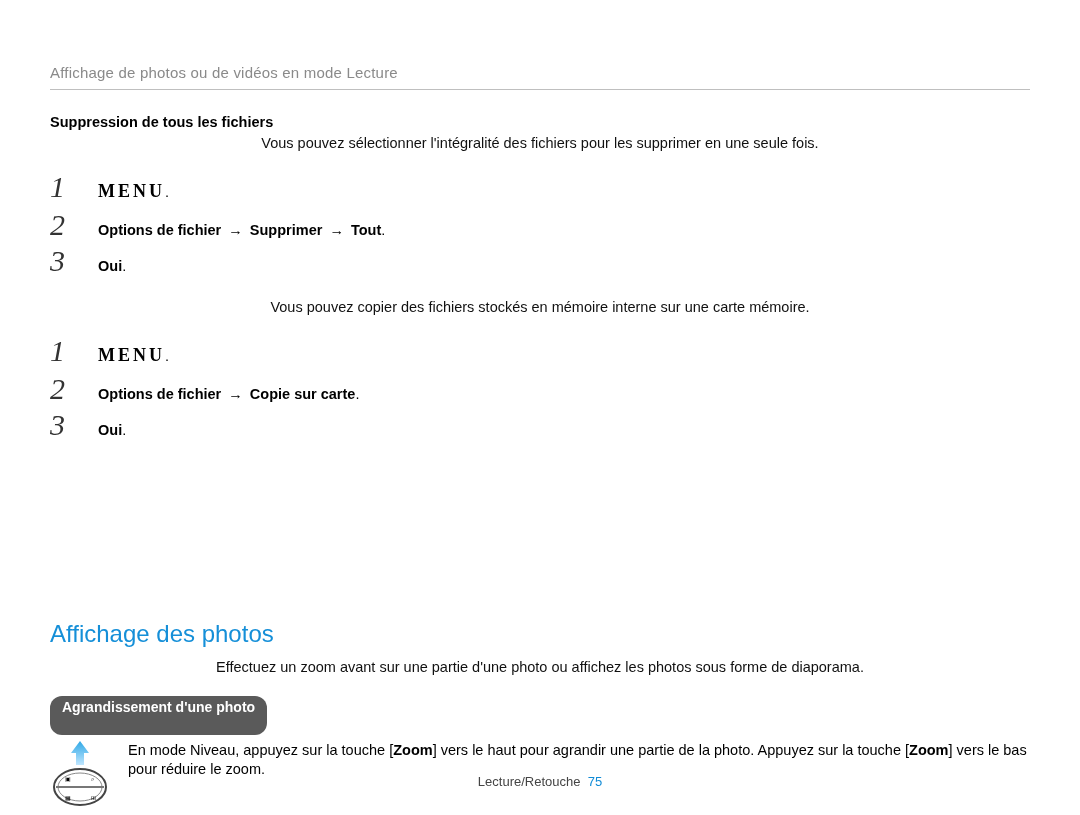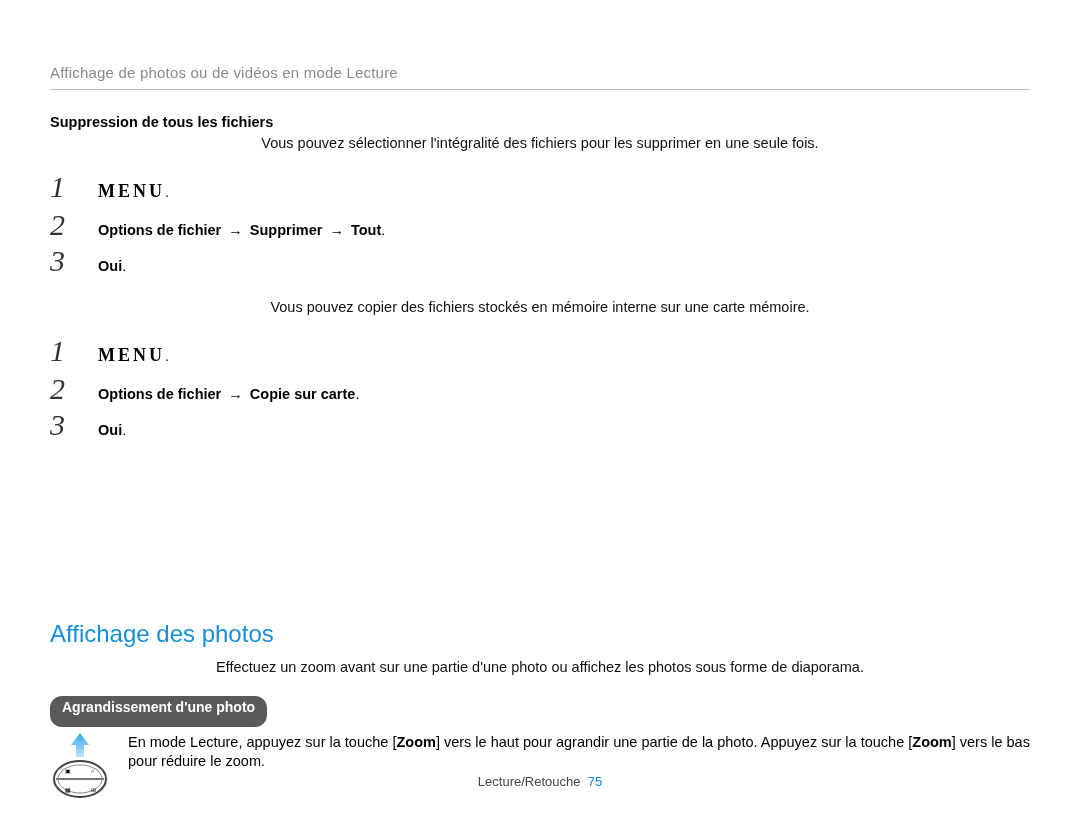--- a/index.html
+++ b/index.html
@@ -8,21 +8,21 @@
   .header { color: #8a8a8a; font-size: 15px; font-weight: 300; letter-spacing: 0.2px; margin-bottom: 8px; }
   .rule { border: none; border-top: 1px solid #bfbfbf; margin-bottom: 24px; }
   .cols { display: flex; gap: 56px; flex-direction: column; }
   .col { flex: 1; }
   .col-left { flex: 0 0 450px; }
   .col-right { flex: 1; }
   .h-section-title { color: #158fd8; font-size: 24px; font-weight: 400; margin-bottom: 10px; }
   .bold { font-weight: 700; }
   .subhead { font-weight: 700; font-size: 14.5px; margin-bottom: 4px; }
   .para { font-size: 14.5px; line-height: 1.35; color: #111; margin-bottom: 18px; text-align: center; }
-  .pill { display: inline-block; background: #5a5a5a; color: #fff; border-radius: 12px; padding: 3px 12px 12px 12px; font-size: 14px; font-weight: 700; margin-bottom: 6px; }
+  .pill { display: inline-block; background: #5a5a5a; color: #fff; border-radius: 12px; padding: 3px 12px 20px 12px; font-size: 14px; font-weight: 700; margin-bottom: 6px; }
   .steps { margin-bottom: 22px; }
   .step-row { display: flex; align-items: baseline; margin-bottom: 6px; }
   .step-num { font-family: Georgia, 'Times New Roman', serif; font-style: italic; font-size: 30px; color: #333; width: 48px; line-height: 1; }
   .step-body { font-size: 14.5px; line-height: 1.4; padding-top: 4px; }
   .menu-label { font-family: Georgia, 'Times New Roman', serif; font-size: 18px; letter-spacing: 3px; font-weight: bold; }
   .arrow { padding: 0 3px; }
   .zoom-row { display: flex; align-items: flex-start; gap: 18px; margin-bottom: 16px; }
   .zoom-icon { width: 60px; flex: 0 0 60px; display: flex; flex-direction: column; align-items: center; }
   .zoom-text { font-size: 14.5px; line-height: 1.35; flex: 1; }
   .kbd { font-weight: 700; }
@@ -126,21 +126,21 @@
             <ellipse cx="27" cy="20" rx="26" ry="18" fill="#fff" stroke="#444" stroke-width="2"></ellipse>
             <ellipse cx="27" cy="20" rx="22" ry="14" fill="#fff" stroke="#888" stroke-width="1"></ellipse>
             <line x1="3" y1="20" x2="51" y2="20" stroke="#777" stroke-width="2"></line>
             <text x="12" y="14" font-size="6" fill="#000">▣</text>
             <text x="38" y="14" font-size="6" fill="#000">⌕</text>
             <text x="12" y="33" font-size="6" fill="#000">▦</text>
             <text x="38" y="33" font-size="6" fill="#000">⊞</text>
           </svg>
         </div>
         <div class="zoom-text">
-          <span>En mode Lecture, appuyez sur la touche [</span><span class="kbd">Zoom</span><span>] vers le haut pour agrandir une partie de la photo. Appuyez sur la touche [</span><span class="kbd">Zoom</span><span>] vers le bas pour réduire le zoom.</span>
+          <span>En mode Niveau, appuyez sur la touche [</span><span class="kbd">Zoom</span><span>] vers le haut pour agrandir une partie de la photo. Appuyez sur la touche [</span><span class="kbd">Zoom</span><span>] vers le bas pour réduire le zoom.</span>
         </div>
       </div>
 
       <div class="figure-block">
         <div class="figure">
           <svg viewBox="0 0 210 174" width="210" height="174">
 
             <rect x="1" y="14" width="208" height="158" fill="#fff" stroke="#222" stroke-width="2"></rect>
             <rect x="6" y="19" width="198" height="148" fill="#e4e4e4"></rect>
 

